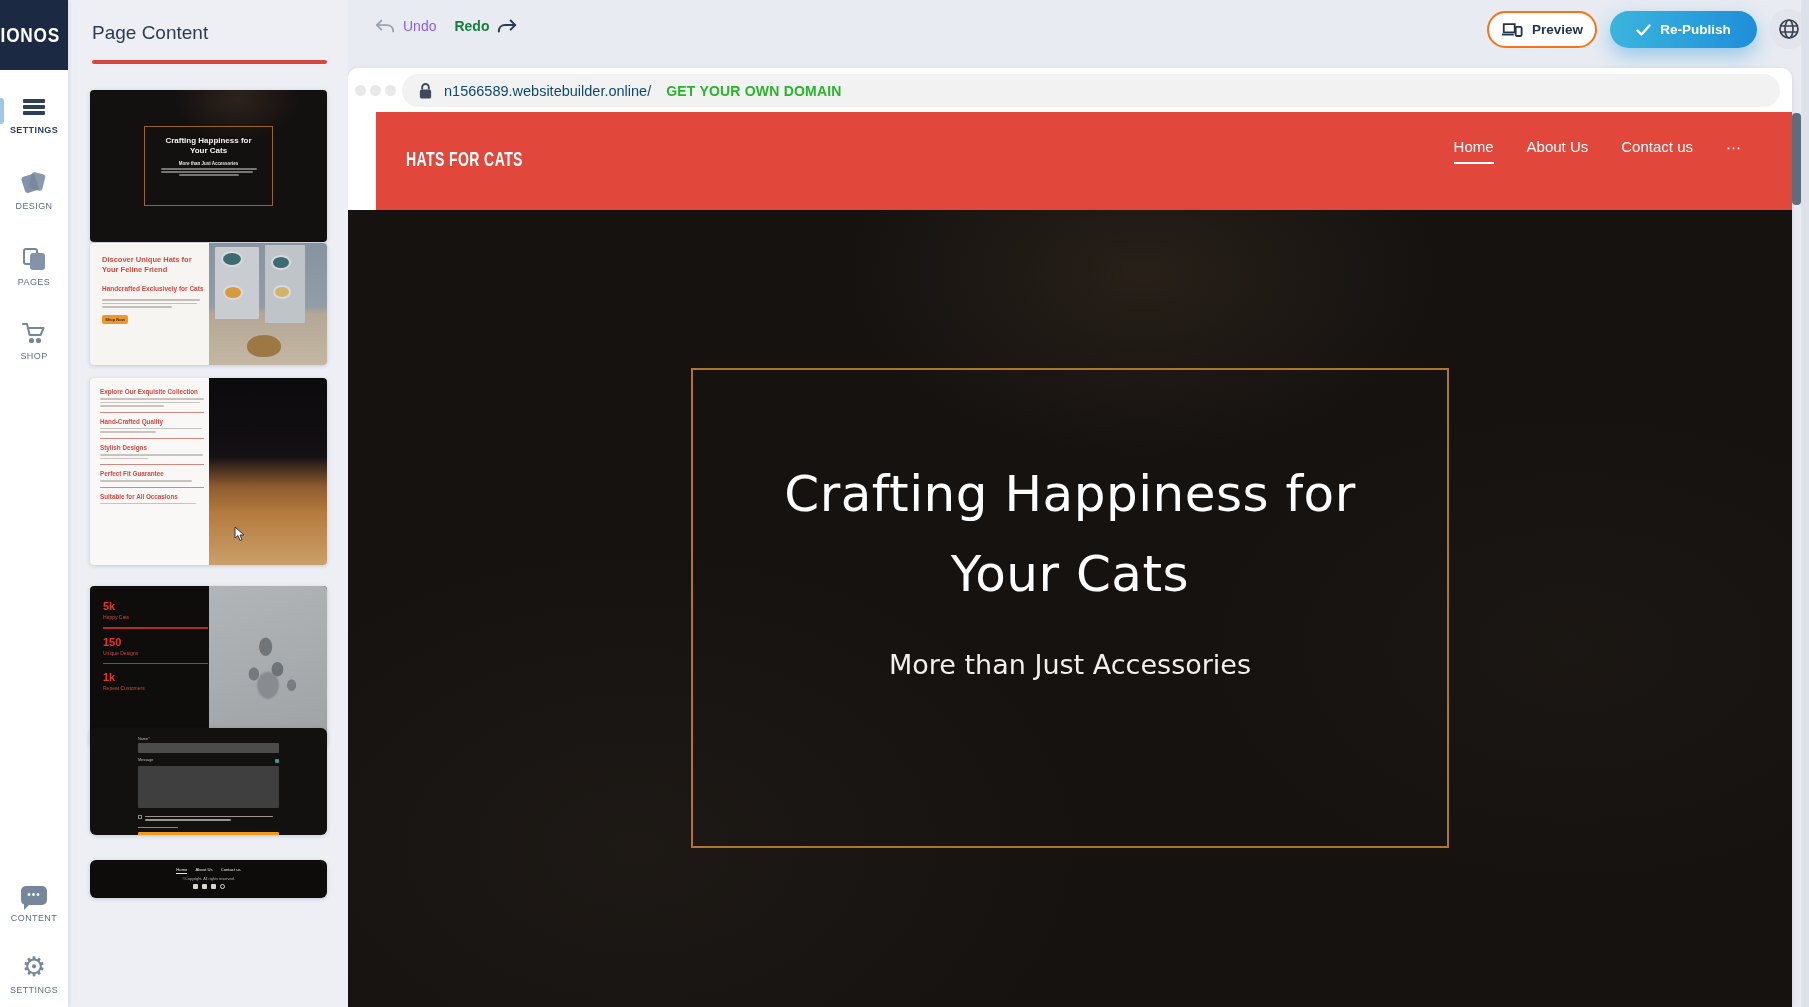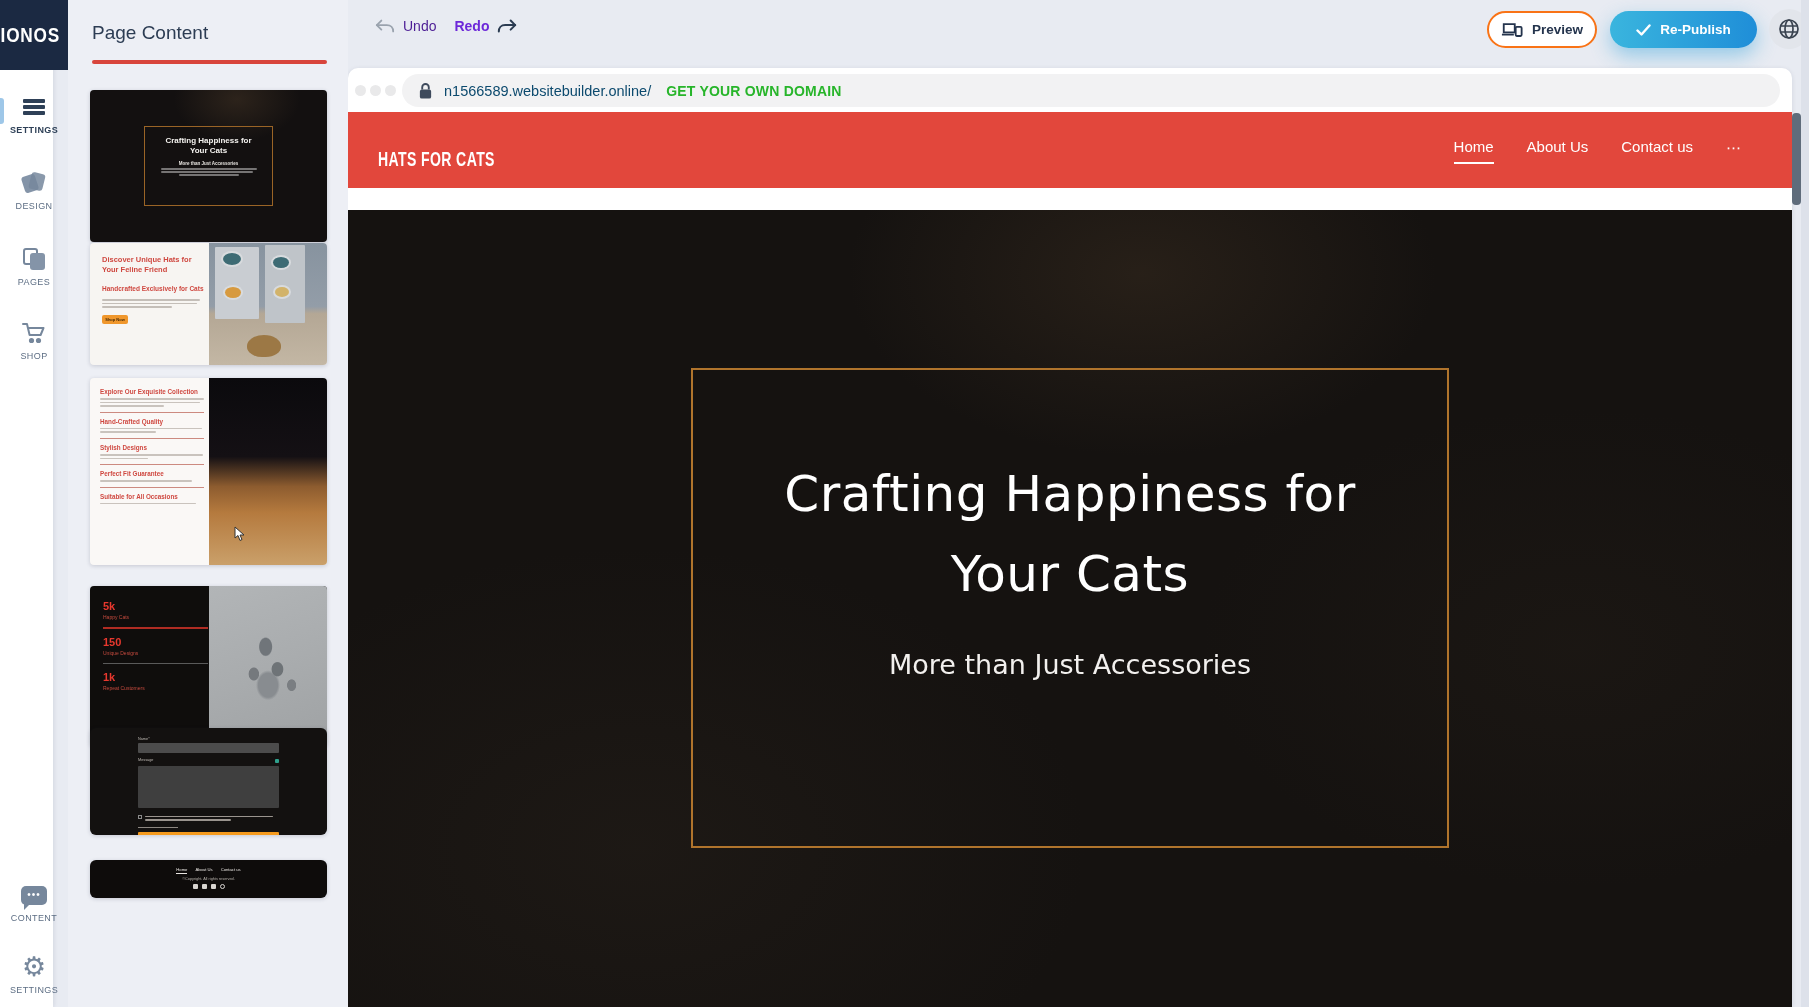--- a/index.html
+++ b/index.html
@@ -1,20 +1,20 @@
 <!DOCTYPE html>
 <html><head>
 <meta charset="utf-8">
 <style>
   * { margin:0; padding:0; box-sizing:border-box; }
   html,body { width:1809px; height:1007px; overflow:hidden; }
   body { font-family:"Liberation Sans", sans-serif; background:#e8ebf2; position:relative; }
 
   
-  .sidebar { position:absolute; left:0; top:0; width:53px; height:1007px; background:#ffffff;
+  .sidebar { position:absolute; left:0; top:0; width:68px; height:1007px; background:#ffffff;
              box-shadow:1px 0 4px rgba(25,40,70,.10); z-index:30; }
   .logo-box { position:absolute; left:0; top:0; width:68px; height:70px; background:#1b2942;
               display:flex; align-items:center; justify-content:center; overflow:hidden; cursor:pointer; }
   .logo-box span { color:#fff; font-weight:bold; font-size:21px; letter-spacing:1px;
                    transform:scaleX(.82); white-space:nowrap; margin-left:-8px; }
   .side-item { position:absolute; left:0; width:68px; text-align:center; cursor:pointer; }
   .side-item .ic { height:26px; display:flex; align-items:center; justify-content:center; color:#76879c; }
   .side-item .lbl { margin-top:5px; font-size:9px; letter-spacing:.4px; color:#5d6e84; }
   .side-item.active .lbl { color:#2e4057; font-weight:bold; }
   .active-tab { position:absolute; left:0; top:98px; width:4px; height:26px; background:#9ec7e8;
@@ -119,22 +119,22 @@
   .t6-links .u { border-bottom:.5px solid #e8e5e1; padding-bottom:1px; }
   .t6-copy { font-size:3.8px; color:#b5b0aa; margin-top:3px; }
   .t6-social { margin-top:3px; display:flex; justify-content:center; gap:4px; }
   .t6-social i { width:5px; height:5px; background:#d8d5d1; border-radius:1px; display:block; }
   .t6-social i:last-child { border-radius:50%; background:transparent; border:1px solid #d8d5d1; }
 
   
   .toolbar { position:absolute; left:348px; top:0; right:0; height:68px; }
   .undo-redo { position:absolute; left:27px; top:18px; display:flex; align-items:center; gap:18px; }
   .tool-btn { display:flex; align-items:center; gap:8px; font-size:14px; cursor:pointer; }
-  .tool-btn.disabled { color:#4c1d95; }
-  .tool-btn.enabled { color:#6d28d9; font-weight:bold; }
+  .tool-btn.disabled { color:#8b5cf6; }
+  .tool-btn.enabled { color:#15803d; font-weight:bold; }
   .pill { position:absolute; top:11px; height:37px; border-radius:19px; display:flex; align-items:center;
           justify-content:center; gap:9px; font-size:13.5px; cursor:pointer; }
   .preview-btn { left:1139px; width:110px; background:#fff; border:2px solid #f97316; color:#24344d; font-weight:bold; }
   .republish-btn { left:1262px; width:147px; color:#fff; font-weight:bold;
       background:linear-gradient(90deg,#3ab5de 0%,#1f8ed8 100%);
       box-shadow:0 8px 20px rgba(44,160,218,.45); border:none; }
   .globe-btn { position:absolute; left:1421px; top:9px; width:40px; height:40px; border-radius:50%;
                background:#e2e5eb; display:flex; align-items:center; justify-content:center; cursor:pointer; }
   .globe-btn .dot { position:absolute; right:1px; bottom:2px; width:7px; height:7px; border-radius:50%;
                     background:#6b7684; border:1.5px solid #e8ebf2; }
@@ -145,21 +145,21 @@
   .urlbar { position:relative; height:44px; }
   .win-dots { position:absolute; left:7px; top:17px; display:flex; gap:4px; }
   .win-dots i { width:11px; height:11px; border-radius:50%; background:#e9e9ea; }
   .url-pill { position:absolute; left:54px; top:6px; width:1378px; height:33px; background:#f2f2f3;
               border-radius:17px; display:flex; align-items:center; padding-left:16px; gap:11px; }
   .url-text { font-size:14.5px; color:#0c4a6e; }
   .domain-cta { font-size:14px; color:#27b52a; font-weight:bold; letter-spacing:.2px; cursor:pointer; margin-left:4px; }
 
   
   .site { position:absolute; left:0; right:0; top:44px; bottom:0; overflow:hidden; border-radius:0 0 0 0; }
-  .site-header { position:relative; height:76px; background:#e2473c; }
+  .site-header { position:relative; height:98px; background:#e2473c;margin-left:28px; }
   .site-logo { position:absolute; left:30px; top:37px; color:#fff; font-weight:bold; font-size:18px;
                letter-spacing:.5px; transform:scale(.78,1.15); transform-origin:left center; white-space:nowrap;
                font-family:"Liberation Sans", sans-serif; }
   .site-nav { position:absolute; right:50px; top:26px; display:flex; align-items:center; gap:33px;
               color:#fff; font-size:15px; }
   .site-nav .nav-item { cursor:pointer; padding-bottom:7px; border-bottom:2px solid transparent; }
   .site-nav .nav-item.active { border-bottom-color:#fff; }
   .site-nav .more { font-size:15px; letter-spacing:1px; cursor:pointer; padding-bottom:7px; }
   .hero { position:absolute; left:0; right:0; top:98px; bottom:0; background:
      radial-gradient(420px 260px at 55% 8%, rgba(62,48,34,.45), transparent 70%),

